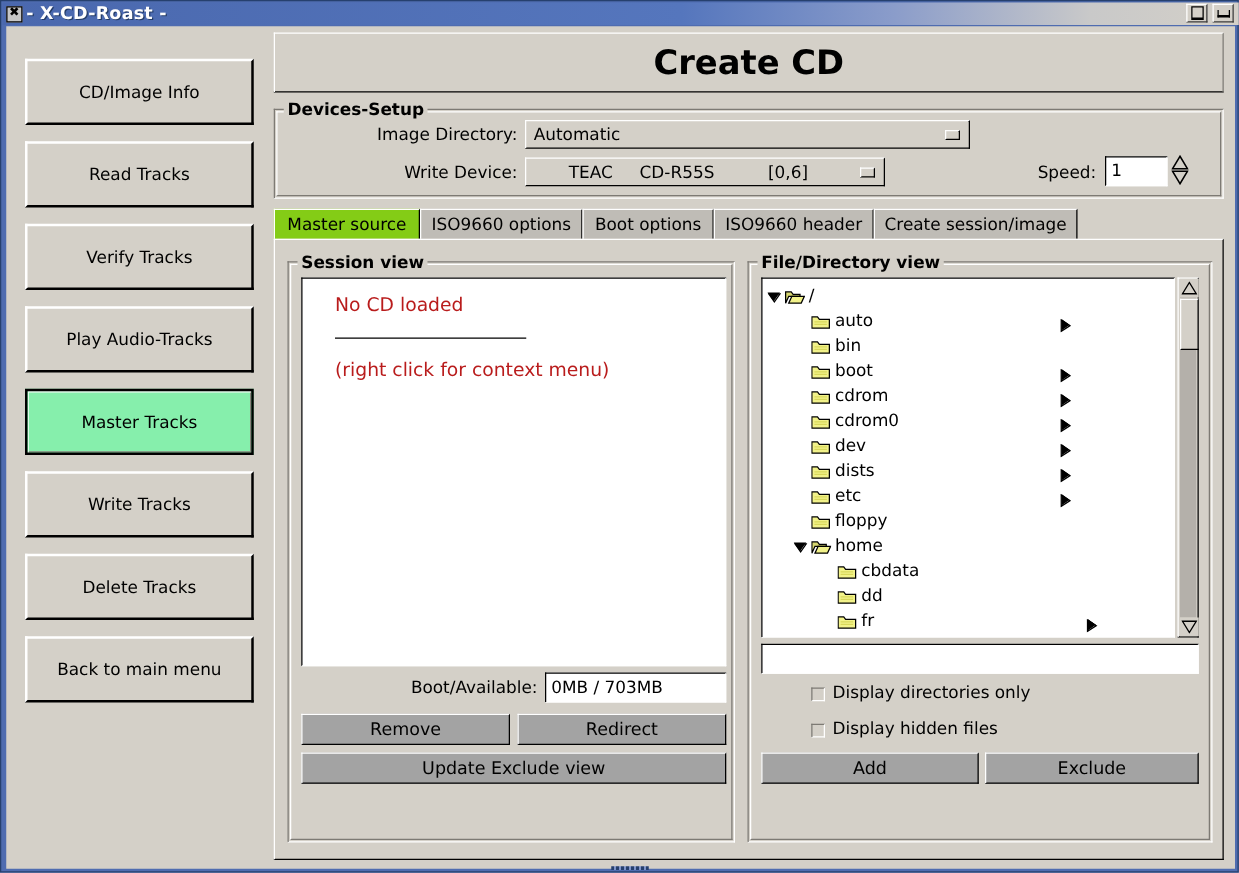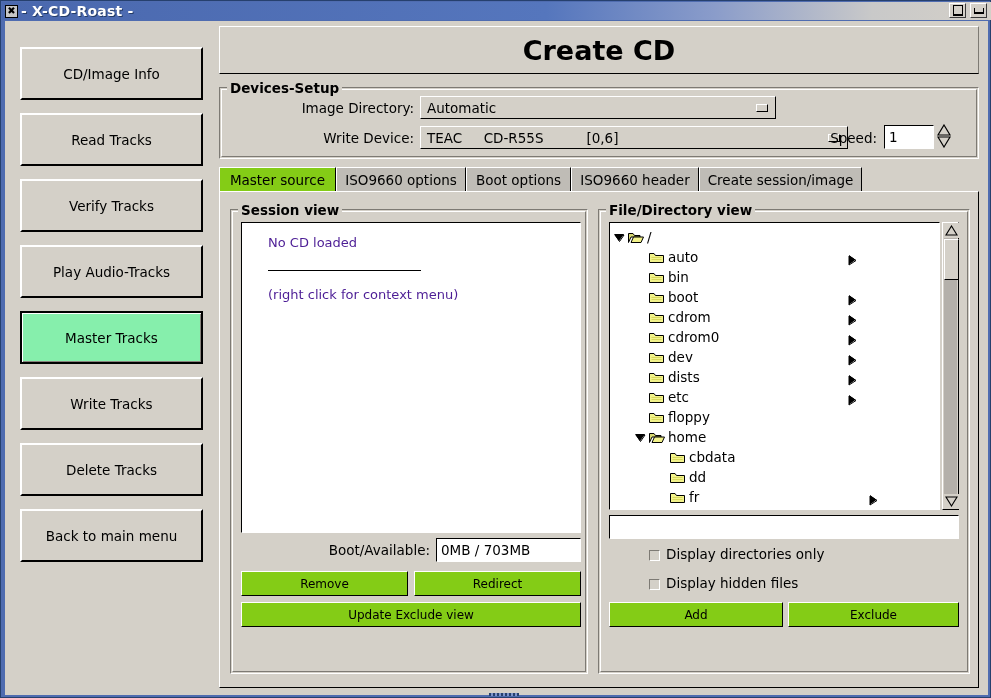--- a/index.html
+++ b/index.html
@@ -148,28 +148,28 @@
     border-top:1px solid #ffffff;border-left:1px solid #ffffff;
     border-right:1px solid #000000;border-bottom:1px solid #000000;
   }
   
   .sview{left:10px;top:10px;width:358px;height:472px;}
   .fieldwhite{
     position:absolute;background:#ffffff;box-sizing:border-box;
     border-top:1px solid #000000;border-left:1px solid #000000;
     border-right:1px solid #ffffff;border-bottom:1px solid #ffffff;
   }
-  .sess-txt{position:absolute;font-size:13px;color:#4c1d95;}
+  .sess-txt{position:absolute;font-size:15px;color:#b91c1c;}
   .sess-rule{position:absolute;height:1px;background:#000;}
   .btn{
-    position:absolute;background:#84cc16;box-sizing:border-box;
+    position:absolute;background:#a3a3a3;box-sizing:border-box;
     border-top:1px solid #ffffff;border-left:1px solid #ffffff;
     border-right:1px solid #000000;border-bottom:1px solid #000000;
     display:flex;align-items:center;justify-content:center;
-    font-size:12px;cursor:pointer;user-select:none;
+    font-size:14px;cursor:pointer;user-select:none;
   }
   
   .fview{left:378px;top:10px;width:372px;height:472px;}
   .treebox{
     position:absolute;background:#ffffff;box-sizing:border-box;
     border-top:1px solid #000000;border-left:1px solid #000000;
     border-right:1px solid #ffffff;border-bottom:1px solid #ffffff;
     overflow:hidden;
   }
   .trow{
@@ -267,21 +267,21 @@
         <div class="fline"></div>
         <div class="flabel">Devices-Setup</div>
 
         <div class="row-label" style="left:60px;top:20px;width:135px;">Image Directory:</div>
         <div class="optmenu" style="left:201px;top:16px;width:356px;">
           <div class="txt">Automatic</div>
           <div class="ind"></div>
         </div>
 
         <div class="row-label" style="left:60px;top:50px;width:135px;">Write Device:</div>
-        <div class="optmenu" style="left:201px;top:46px;width:428px;">
+        <div class="optmenu" style="left:201px;top:46px;width:288px;padding-left:28px;">
           <div class="txt">TEAC     CD-R55S          [0,6]</div>
           <div class="ind"></div>
         </div>
 
         <div class="row-label" style="left:603px;top:50px;width:55px;">Speed:</div>
         <div class="entry" style="left:665px;top:45px;width:50px;height:24px;">
           <span>1</span>
         </div>
         <div class="spin" style="left:717px;top:44px;">
           <svg width="14" height="24" viewBox="0 0 14 24">

